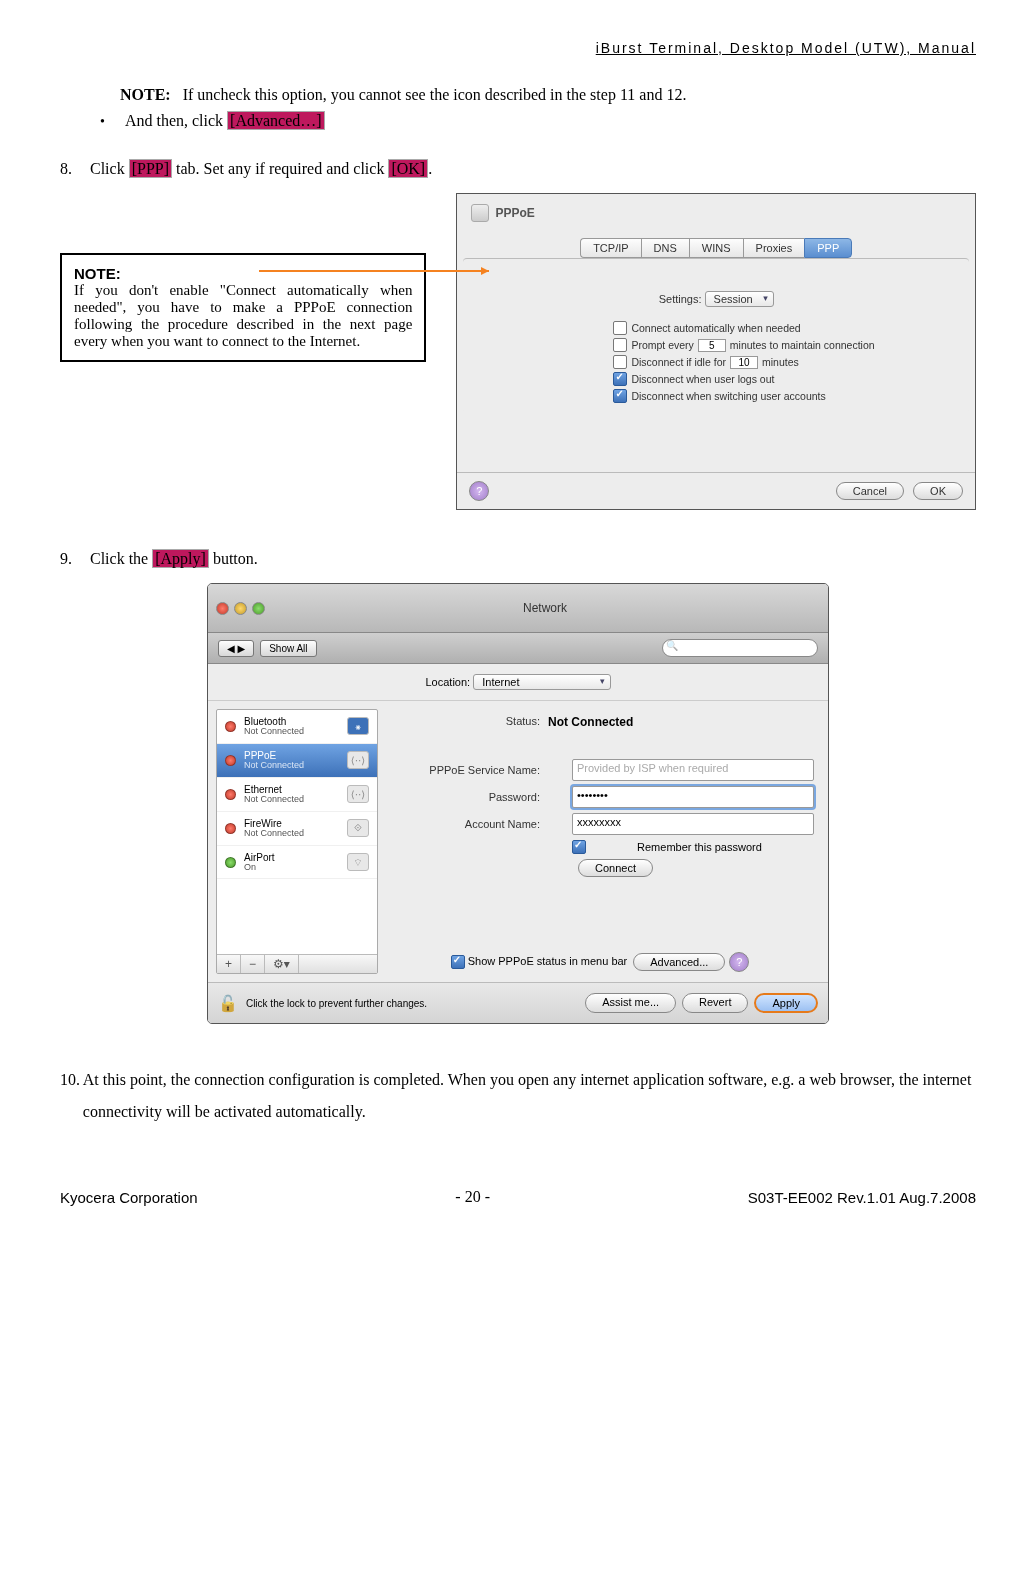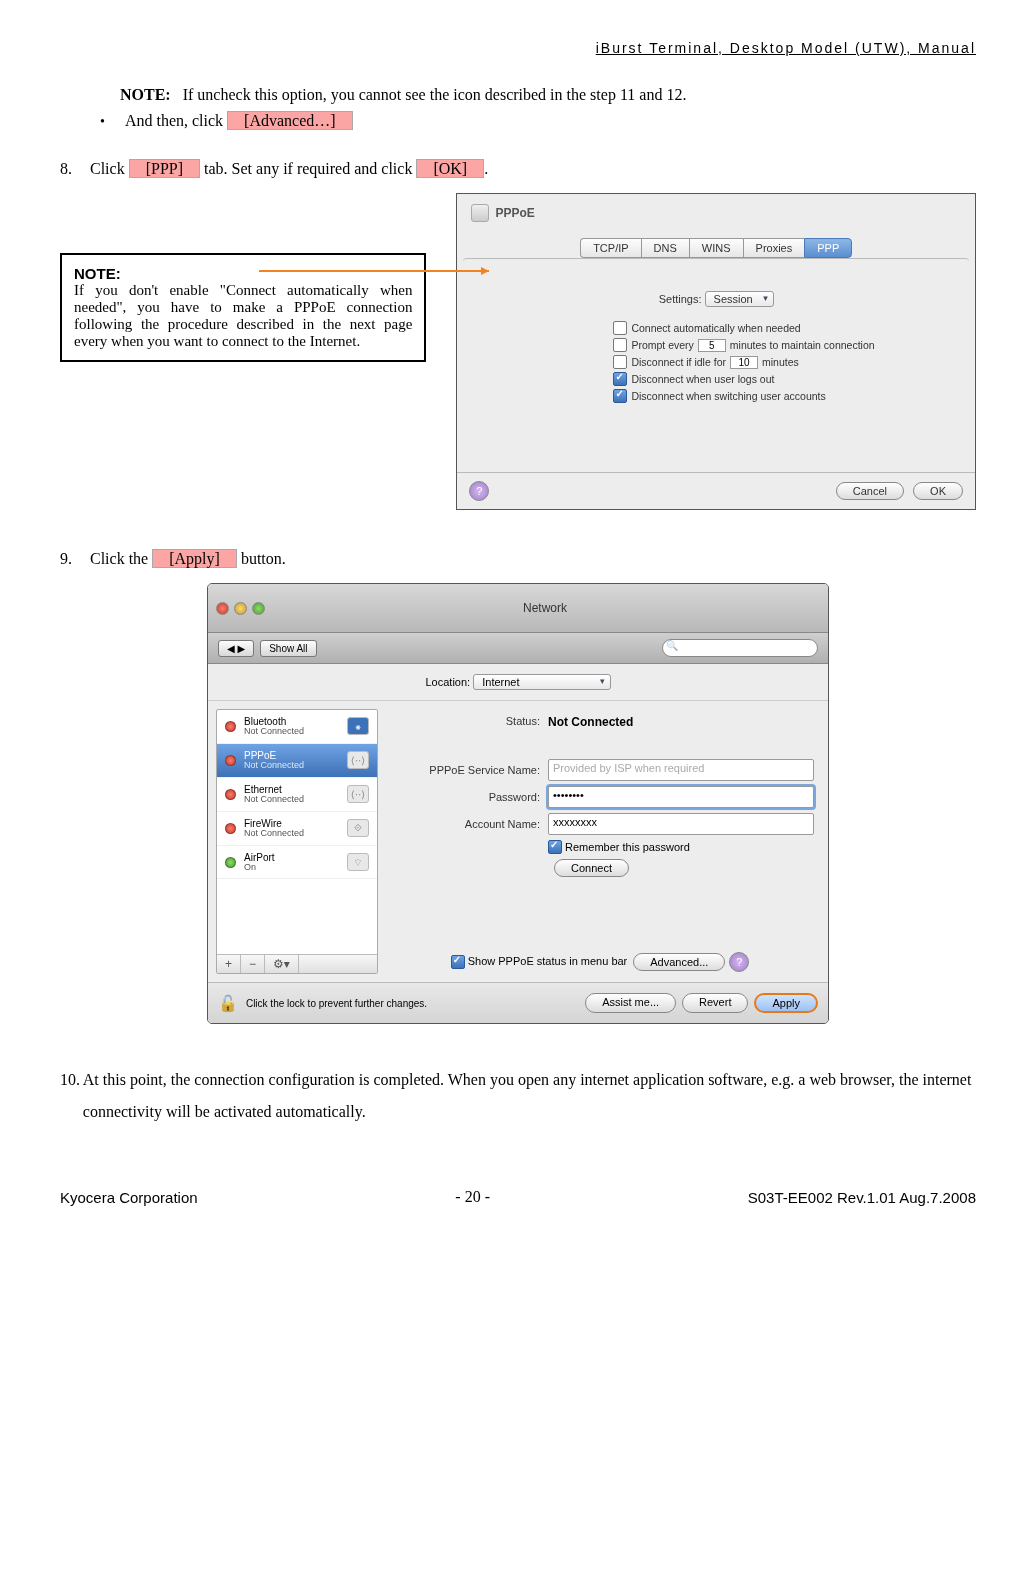--- a/index.html
+++ b/index.html
@@ -28,21 +28,21 @@
   .bullet-row {
     display: flex;
     align-items: baseline;
     margin-left: 40px;
     margin-bottom: 30px;
   }
   .bullet-dot {
     font-size: 14px;
     margin-right: 20px;
   }
-  .hl { background: #fca5a5; border: 1px solid #aaa; padding: 0 16px; }
+  .hl { background: #be185d; border: 1px solid #aaa; padding: 0 2px; }
   .step-row {
     display: flex;
     align-items: baseline;
     margin-bottom: 15px;
   }
   .step-num { width: 30px; }
   .layout8 {
     display: flex;
     align-items: flex-start;
     gap: 30px;
@@ -199,21 +199,21 @@
     font-size: 10px; color: #888;
   }
   .side-ic.bt { background: #3d71b8; color: #fff; }
   .side-ic.arrows { color: #888; }
   .side-foot { display: flex; border-top: 1px solid #bbb; background: linear-gradient(#f8f8f8,#e0e0e0);}
   .sf-btn { padding: 2px 8px; border-right: 1px solid #bbb; font-size: 12px; color: #555;}
   .main-pane { flex: 1; padding: 14px 14px 10px 4px; }
   .status-row { display: flex; margin-bottom: 30px; }
   .lbl { width: 150px; text-align: right; padding-right: 8px; color: #333; font-size: 11px; }
   .val-b { font-weight: bold; font-size: 12px; }
-  .form-row { display: flex; align-items: center; margin: 5px 0; }
+  .form-row { display: flex; align-items: center; margin: 5px 0; gap: 24px; }
   .txt-input {
     flex: 1; border: 1px solid #999; background: #fff; padding: 2px 4px;
     border-radius: 2px; font-size: 11px; height: 16px;
   }
   .txt-input.ph { color: #aaa; }
   .focus-ring { box-shadow: 0 0 0 2px #7aa7e0; }
   .adv-row {
     display: flex; align-items: center; justify-content: center;
     margin-top: 75px; padding-right: 4px;
   }

